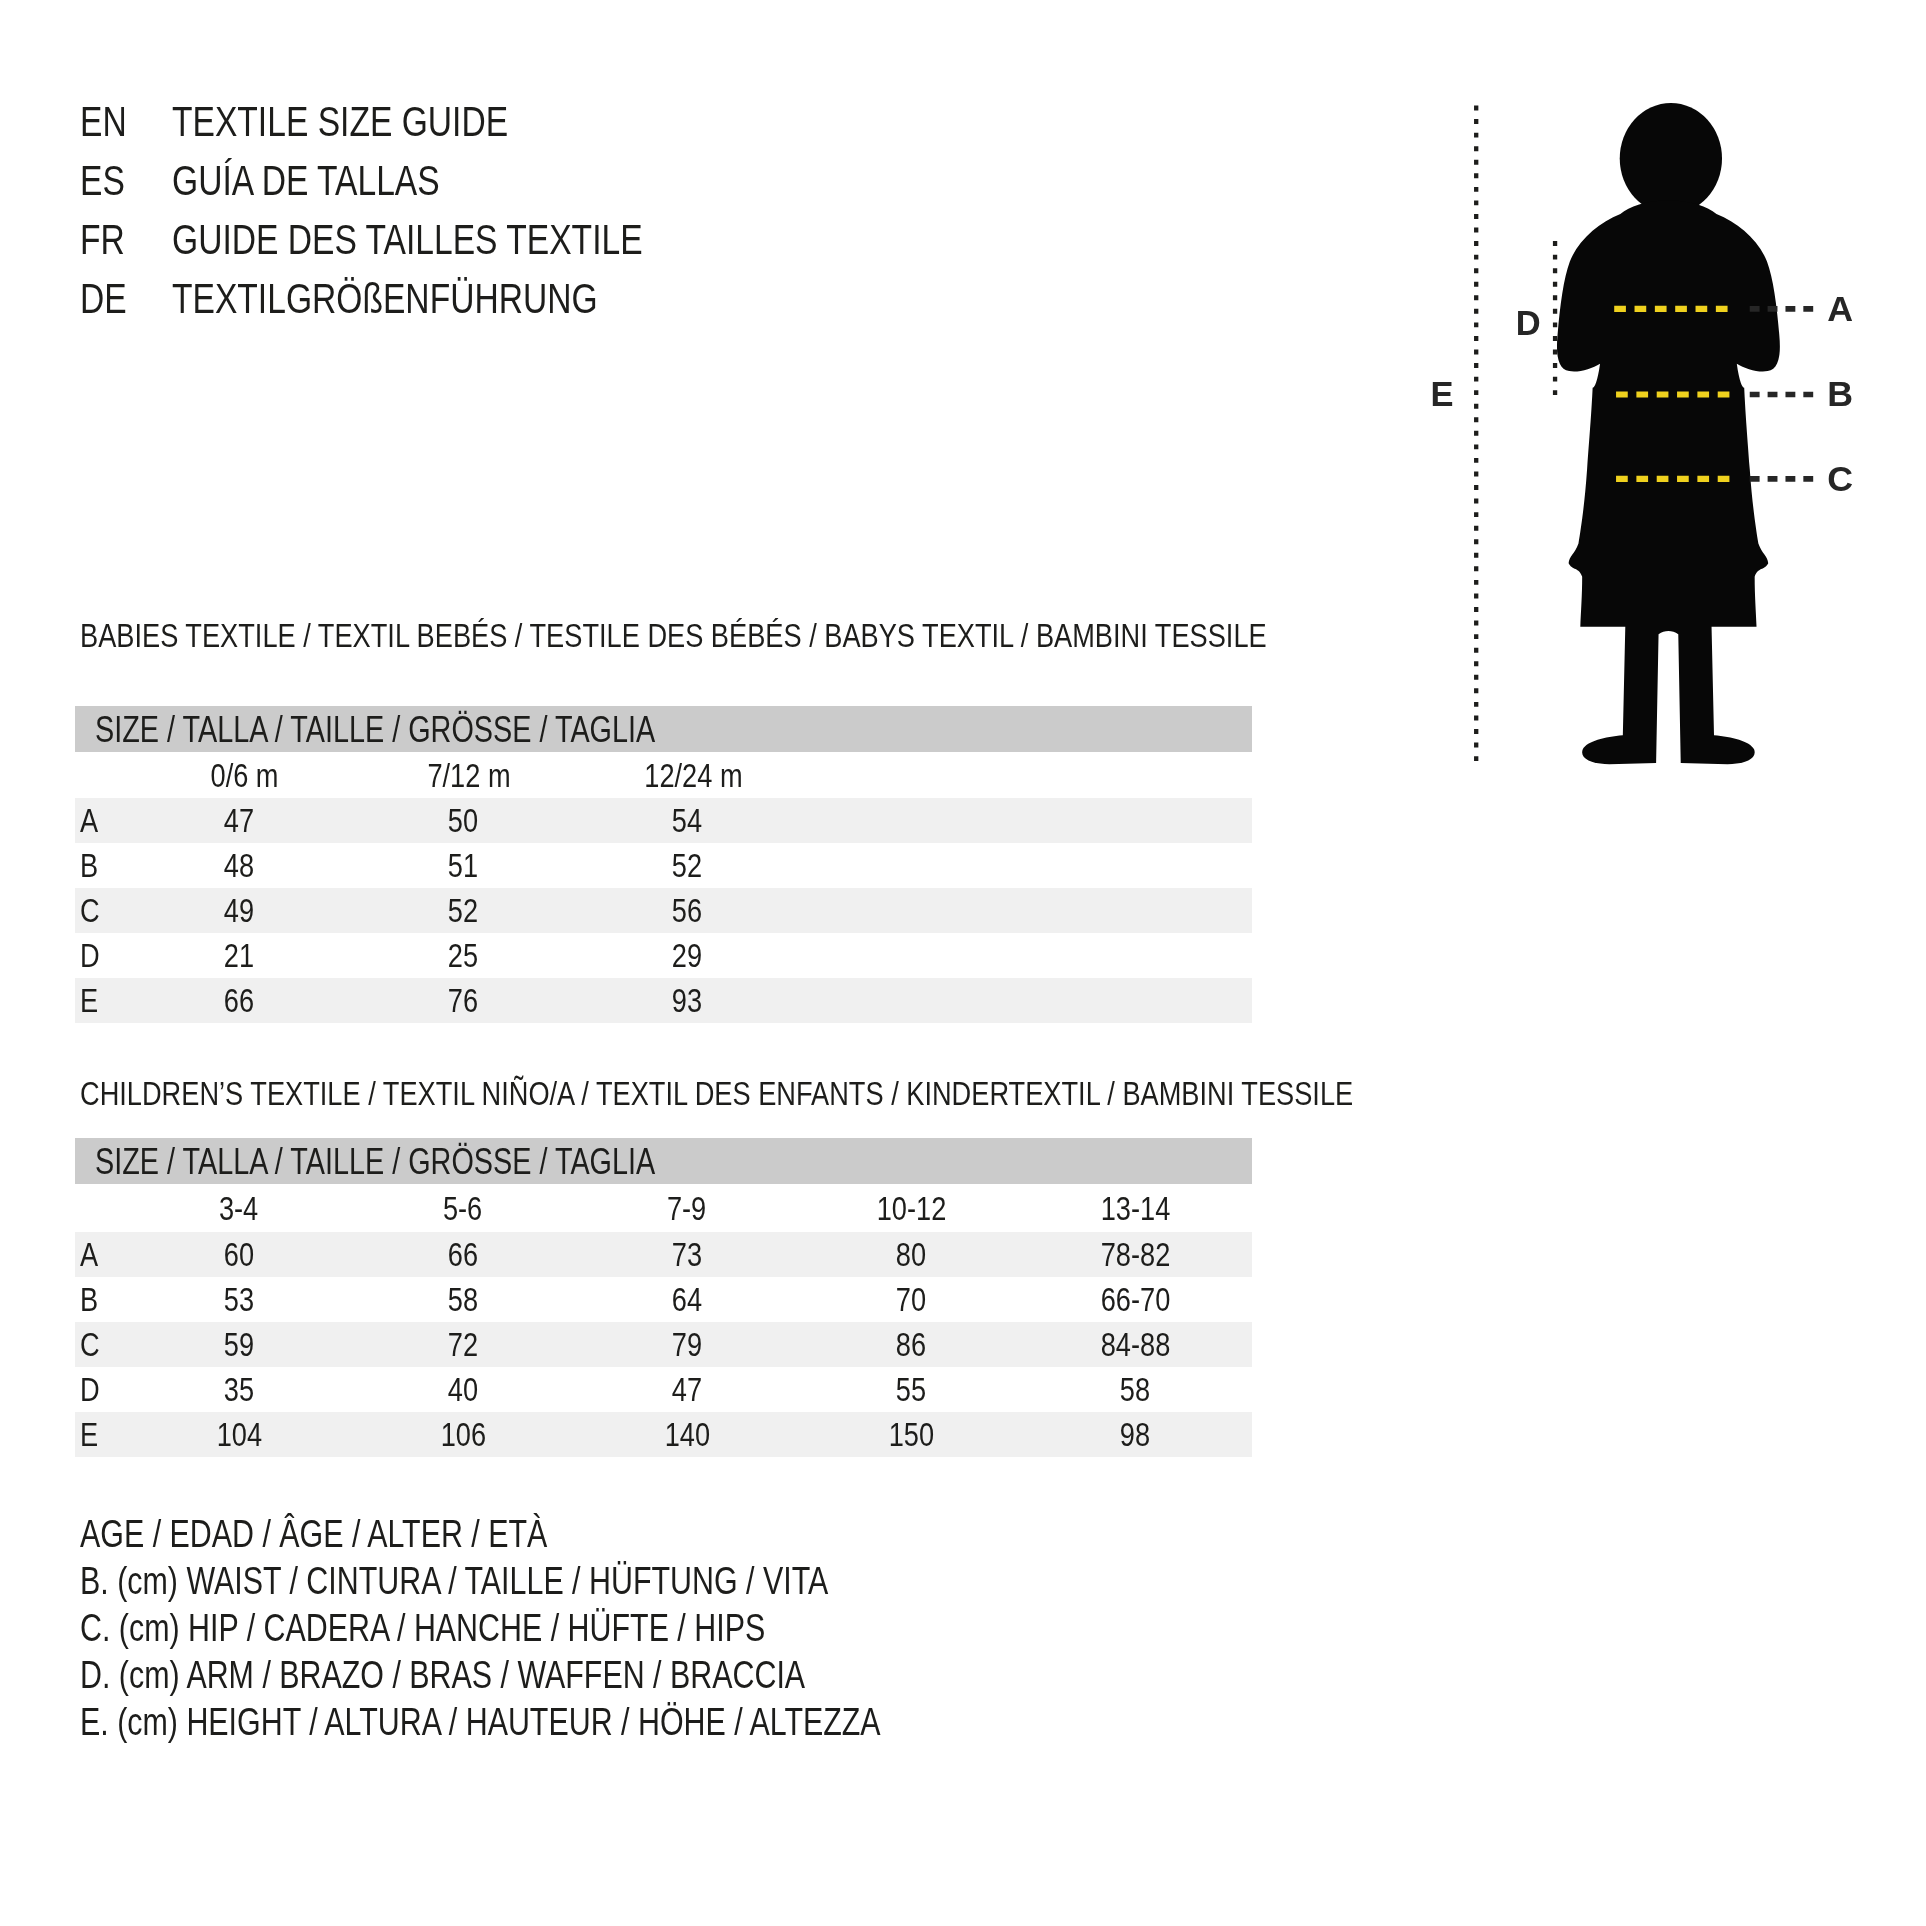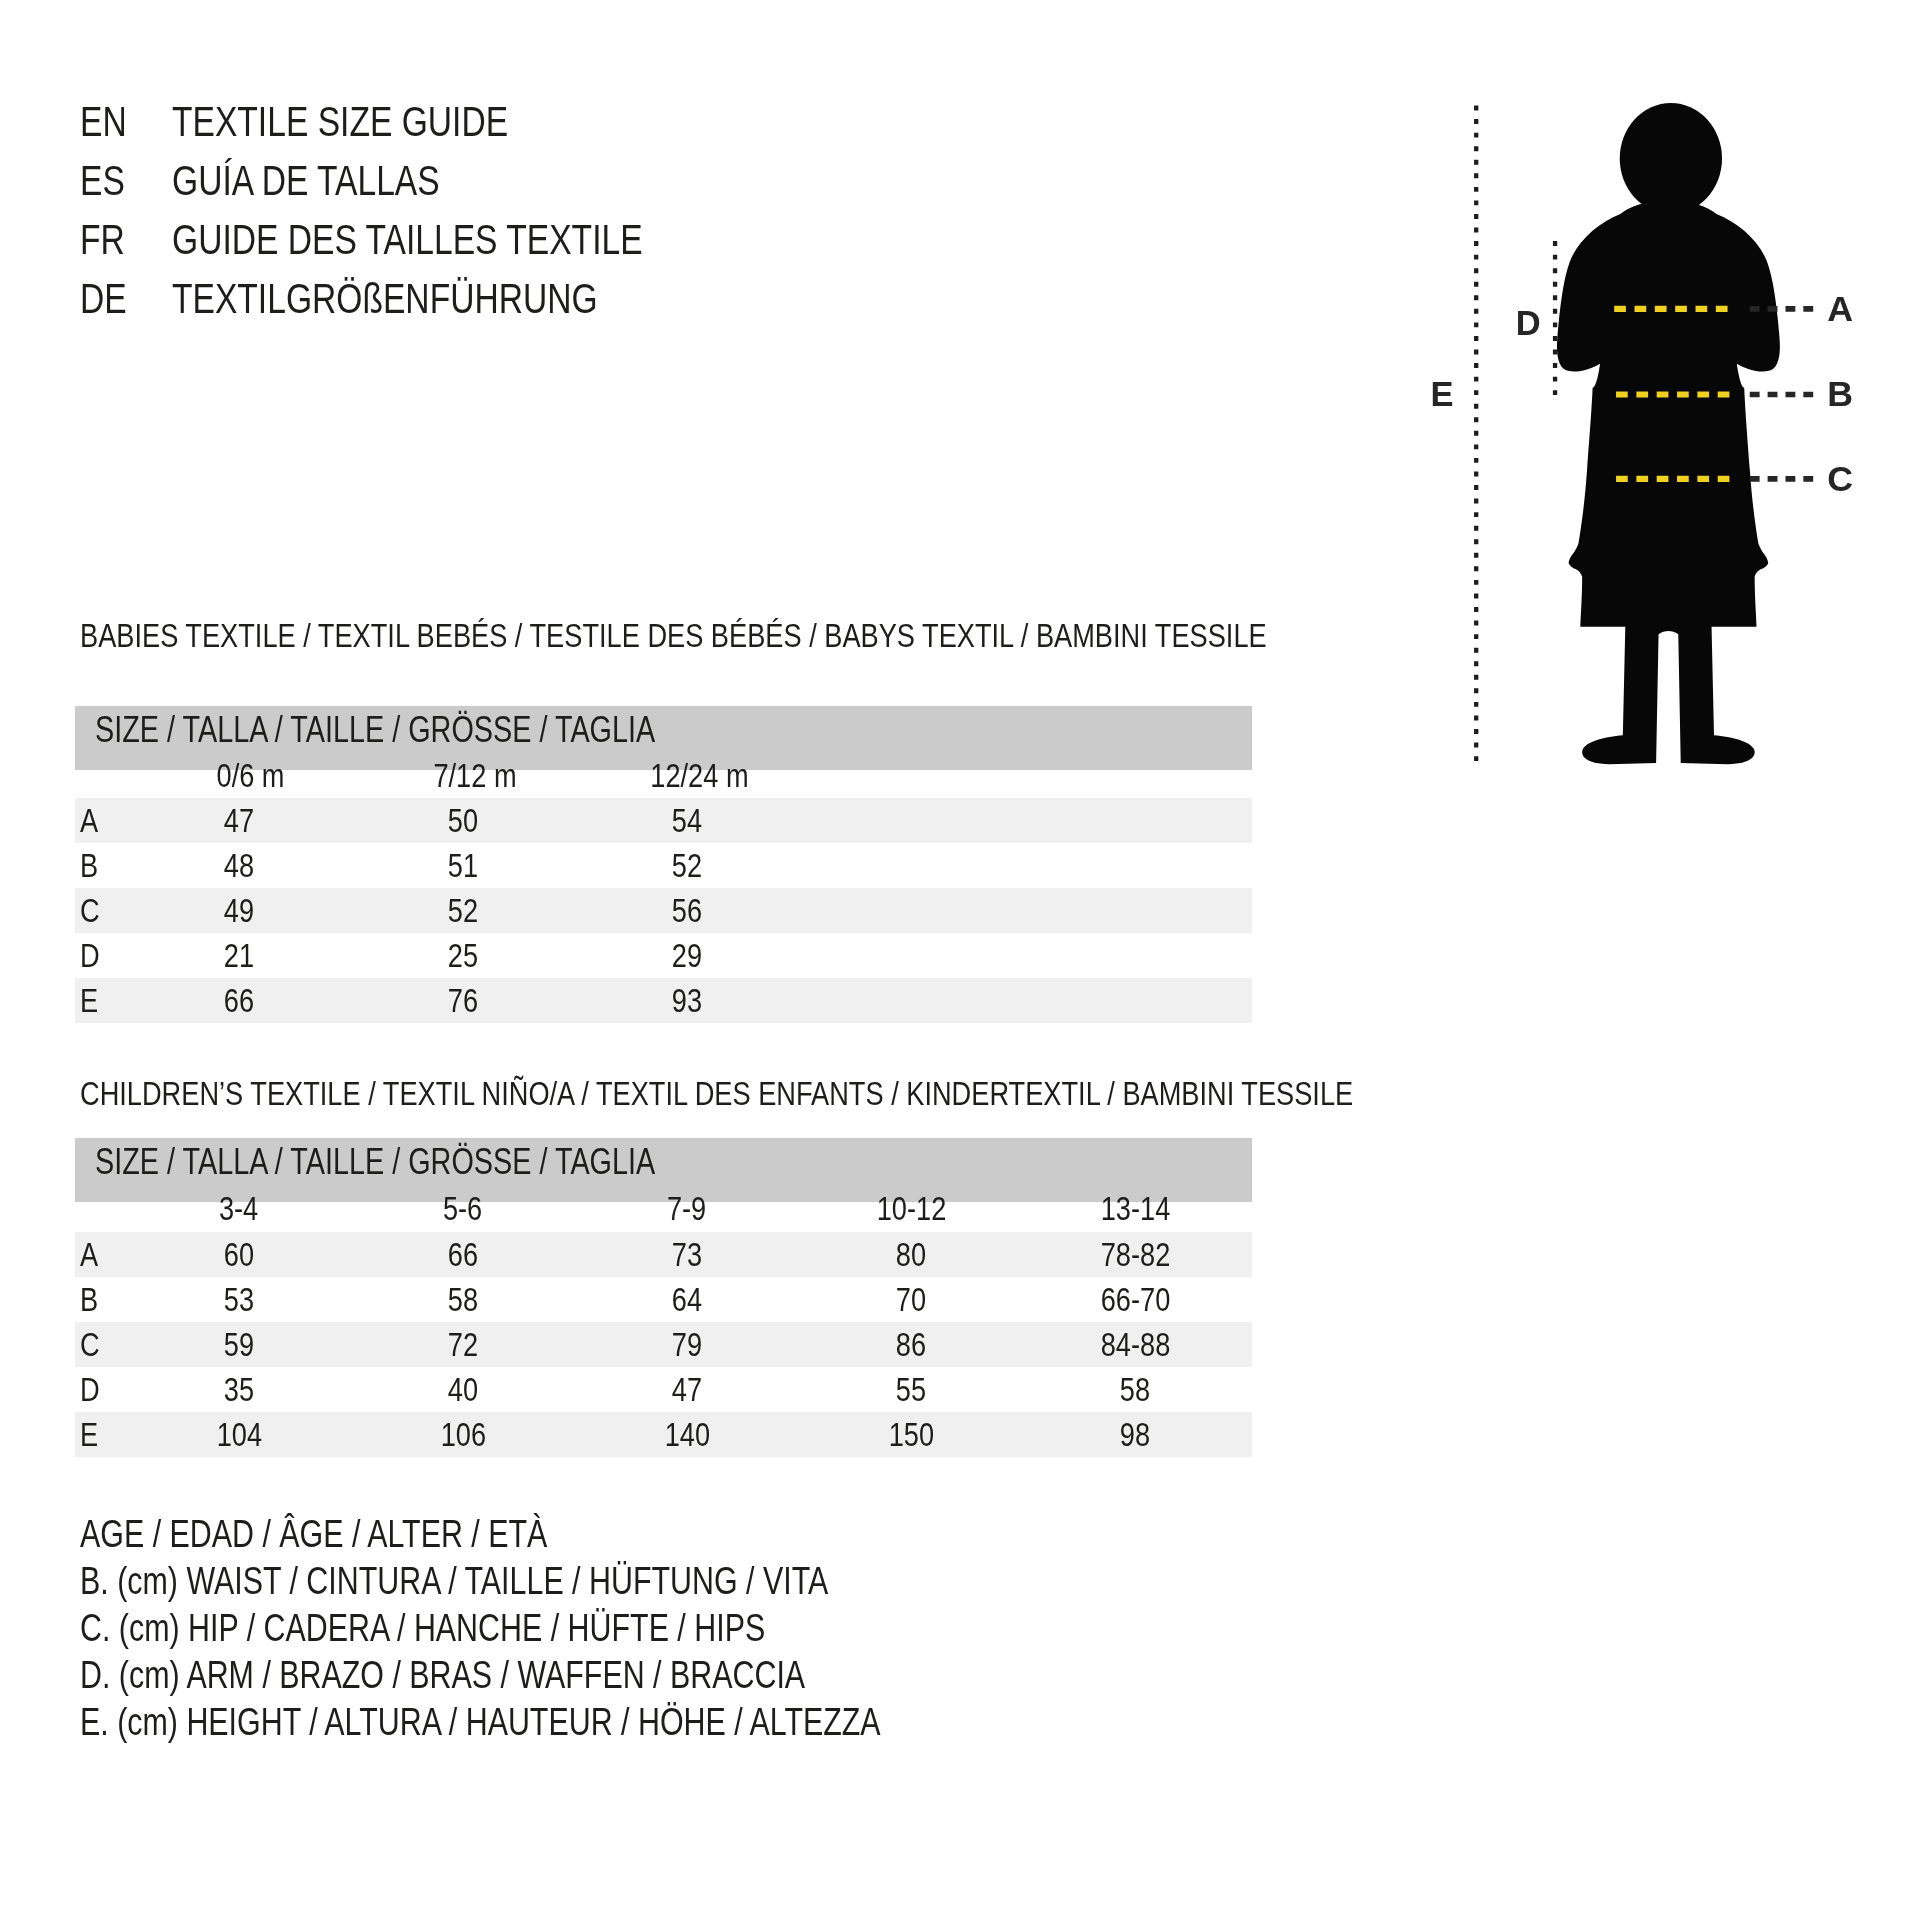--- a/index.html
+++ b/index.html
@@ -14,32 +14,32 @@
   
   .langs{position:absolute;left:80px;top:92px;}
   .lang-row{display:flex;height:59px;align-items:center;font-size:42px;}
   .lang-code{width:92px;}
   
   .sec-title{position:absolute;left:80px;font-size:34px;line-height:34px;}
   .sec-title.babies{top:618px;}
   .sec-title.children{top:1076px;}
   
   .size-bar{
-    position:absolute;left:75px;width:1177px;height:64px;background:#cbcbcb;
+    position:absolute;left:75px;width:1177px;height:46px;background:#cbcbcb;
     font-size:36px;line-height:47px;padding-left:20px;box-sizing:border-box;
   }
   .size-bar.babies{top:706px;}
   .size-bar.children{top:1138px;}
   
   .tbl{position:absolute;left:75px;width:1177px;}
   .colheads,.trow{display:grid;align-items:center;}
   .grid-b{grid-template-columns:52px repeat(3,224px);}
   .grid-c{grid-template-columns:52px repeat(5,224px);}
   .colheads{height:46px;font-size:34px;}
-  .colheads.babies{position:absolute;top:752px;left:12px;width:100%;}
+  .colheads.babies{position:absolute;top:752px;left:6px;width:100%;}
   .colheads.children{position:absolute;top:1185px;left:0;width:100%;}
   .rows{position:absolute;left:0;width:100%;}
   .rows.babies{top:798px;}
   .rows.children{top:1232px;}
   .trow{height:45px;font-size:34px;}
   .trow.stripe{background:#f0f0f0;}
   .rlabel{text-align:left;padding-left:5px;}
   .cell,.chead{text-align:center;}
   .chead.first{text-align:left;}
   

